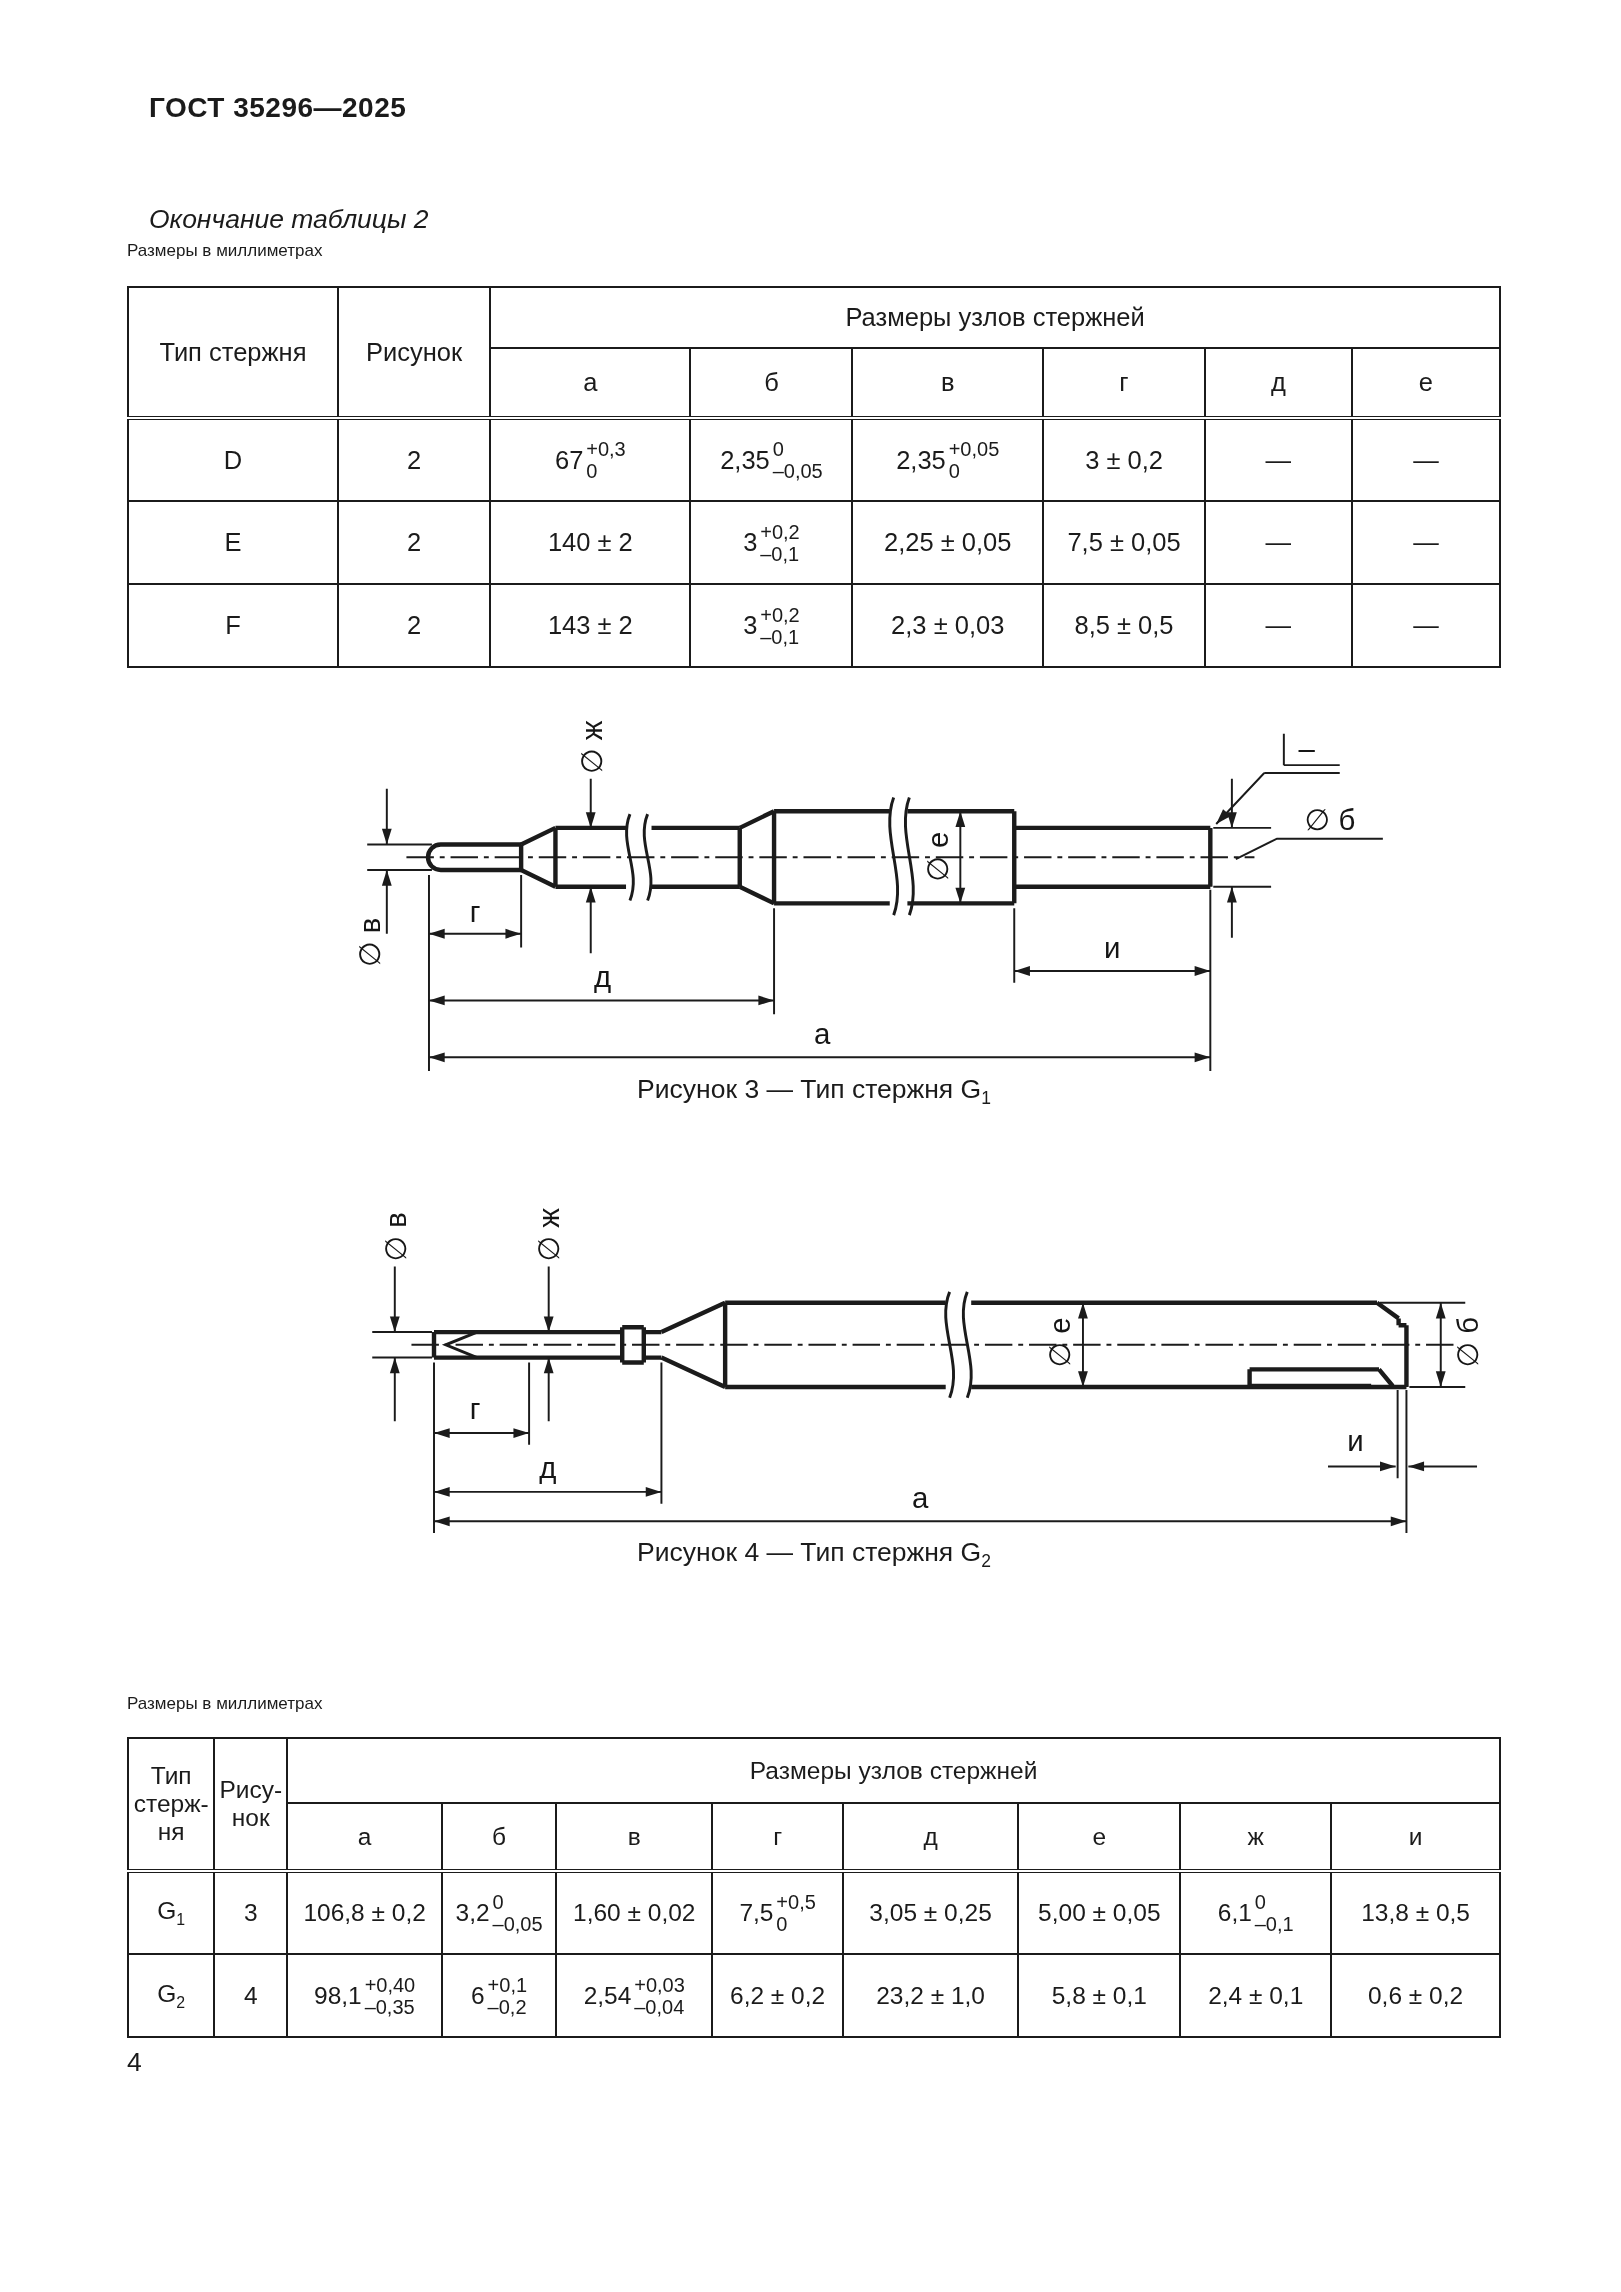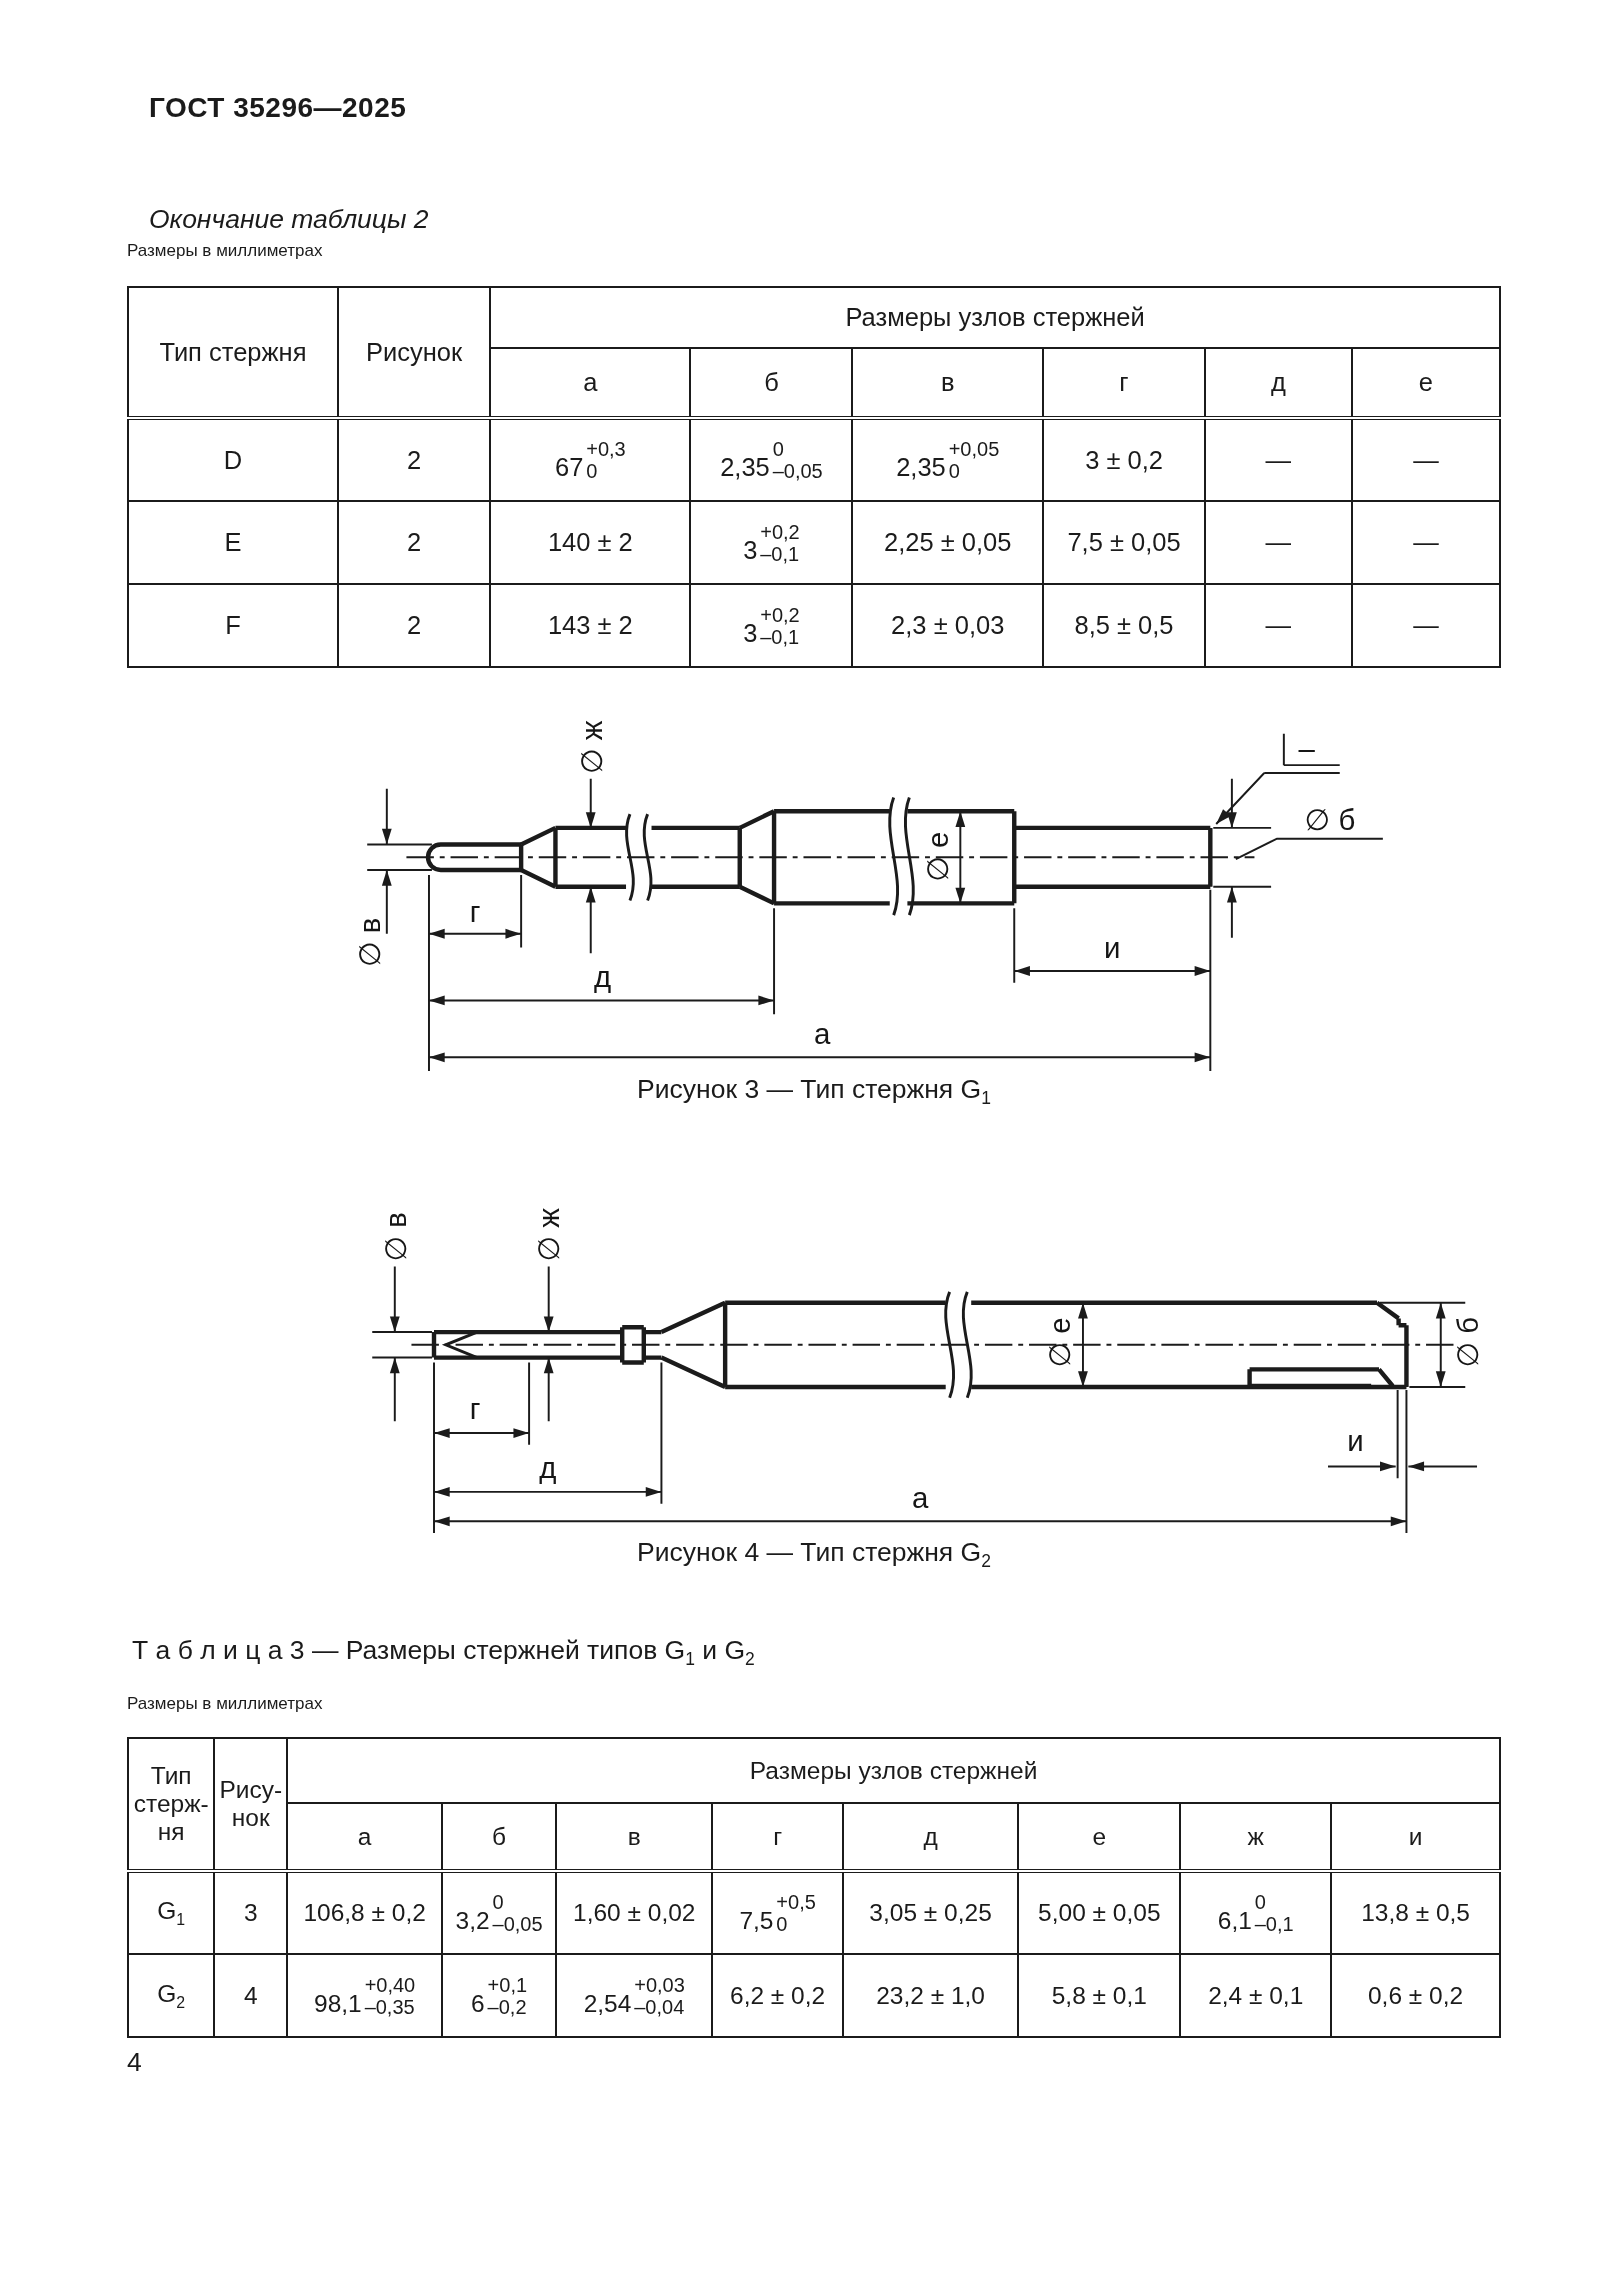--- a/index.html
+++ b/index.html
@@ -25,21 +25,21 @@
   table.gost .hb{border-bottom:4.9px double #1b1b1b;margin-top:6px;}
   #table2-wrap{left:127px;top:286px;}
   #table3-wrap{left:127px;top:1737px;}
   #table2 thead tr.r1 th{height:55px;}
   #table2 thead tr.r2 th{height:63px;}
   #table2 tbody tr{height:83px;}
   #table3 thead tr.r1 th{height:59px;}
   #table3 thead tr.r2 th{height:61px;}
   #table3 tbody tr{height:83px;}
   #table3{font-size:24.5px;}
-  .cv{display:inline-flex;align-items:flex-end;justify-content:center;}
+  .cv{display:inline-flex;align-items:center;justify-content:center;}
   .tol{display:inline-flex;flex-direction:column;font-size:20px;line-height:1.1;
        text-align:left;margin-left:2.9px;}
   td sub{font-size:65%;}
 
   svg.fig{position:absolute;}
   #fig3{left:328px;top:720px;}
   #fig4{left:328px;top:1188px;}
   svg .outline{stroke:#1b1b1b;stroke-width:4.5;fill:none;stroke-linejoin:miter;}
   svg .mid{stroke:#1b1b1b;stroke-width:3;fill:none;}
   svg .thin{stroke:#1b1b1b;stroke-width:2;fill:none;}
@@ -293,21 +293,20 @@
       <text transform="rotate(-90 757 183)" x="757" y="183">∅ е</text>
 
       <path class="thin" d="M 1073,117 H 1160 M 1103,203 H 1160 M 1135,117 V 203"></path>
       <path class="ah" d="M 1135,117 l -5,16 h 10 z"></path>
         <path class="ah" d="M 1135,203 l -5,-16 h 10 z"></path>
       <text transform="rotate(-90 1173 183)" x="1173" y="183">∅ б</text>
     </g>
   </svg>
   <div class="abs caption fig4-caption">Рисунок 4 — Тип стержня G<sub>2</sub></div>
 
-  <div class="abs t3-title">Т а б л и ц а   3 — Размеры стержней типов G<sub>1</sub> и G<sub>2</sub></div>
   <div class="abs units-note note2">Размеры в миллиметрах</div>
 
   <div class="abs" id="table3-wrap">
     <table class="gost" id="table3">
       <colgroup>
         <col style="width:6.3%">
           <col style="width:5.3%">
           <col style="width:11.3%">
           <col style="width:8.3%">
         <col style="width:11.4%">

